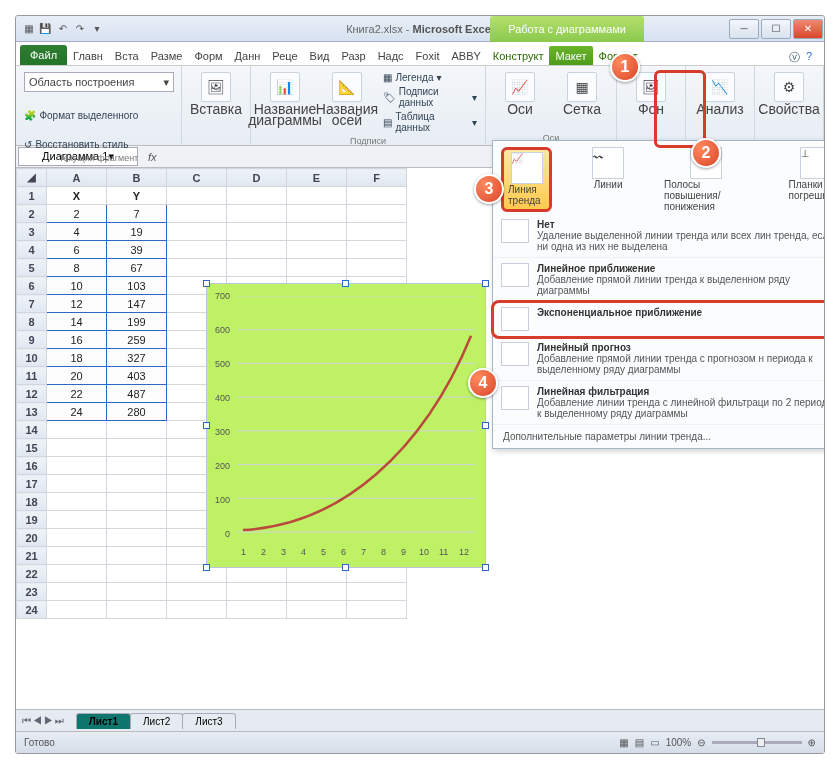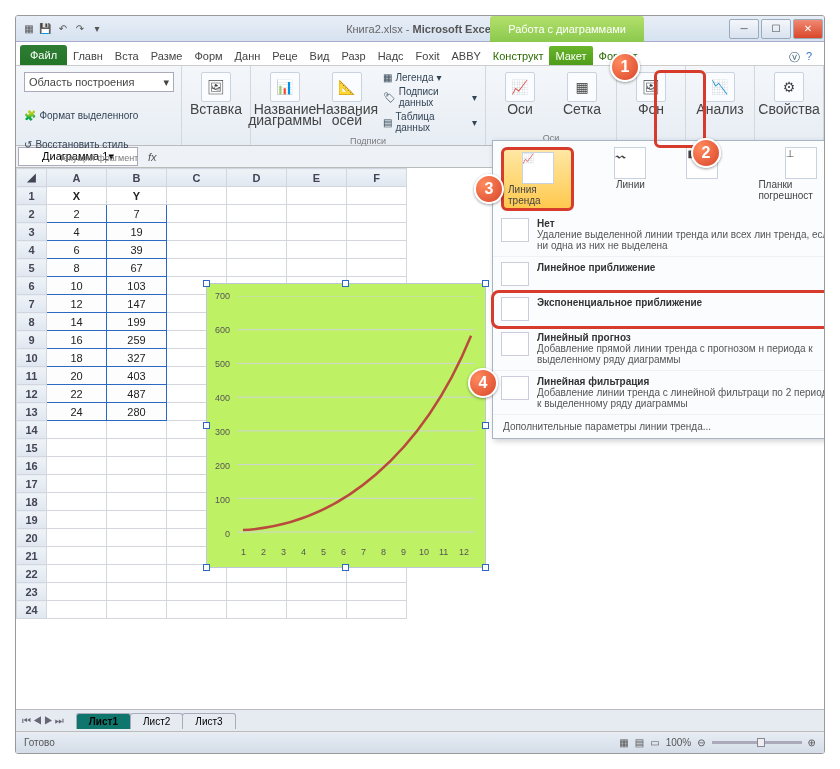--- a/index.html
+++ b/index.html
@@ -482,33 +482,34 @@
       <div class="dd-headbtn sel">
           <div class="ic">📈</div>
           <div>Линия тренда</div>
         </div>
       <div class="dd-headbtn">
           <div class="ic">〰</div>
           <div>Линии</div>
         </div>
       <div class="dd-headbtn">
           <div class="ic">▮▮</div>
+          <div>Полосы повышения/понижения</div>
         </div>
       <div class="dd-headbtn">
           <div class="ic">⊥</div>
           <div>Планки погрешност</div>
         </div>
     </div>
     <div class="dd-row">
       <div class="dd-ic"></div>
       <div class="dd-tx"><b>Нет</b><span>Удаление выделенной линии тренда или всех лин тренда, если ни одна из них не выделена</span></div>
     </div>
     <div class="dd-row">
       <div class="dd-ic"></div>
-      <div class="dd-tx"><b>Линейное приближение</b></div>
+      <div class="dd-tx"><b>Линейное приближение</b><span>Добавление прямой линии тренда к выделенном ряду диаграммы</span></div>
     </div>
     <div class="dd-row highlight">
       <div class="dd-ic"></div>
       <div class="dd-tx"><b>Экспоненциальное приближение</b></div>
     </div>
     <div class="dd-row">
       <div class="dd-ic"></div>
       <div class="dd-tx"><b>Линейный прогноз</b><span>Добавление прямой линии тренда с прогнозом н периода к выделенному ряду диаграммы</span></div>
     </div>
     <div class="dd-row">

